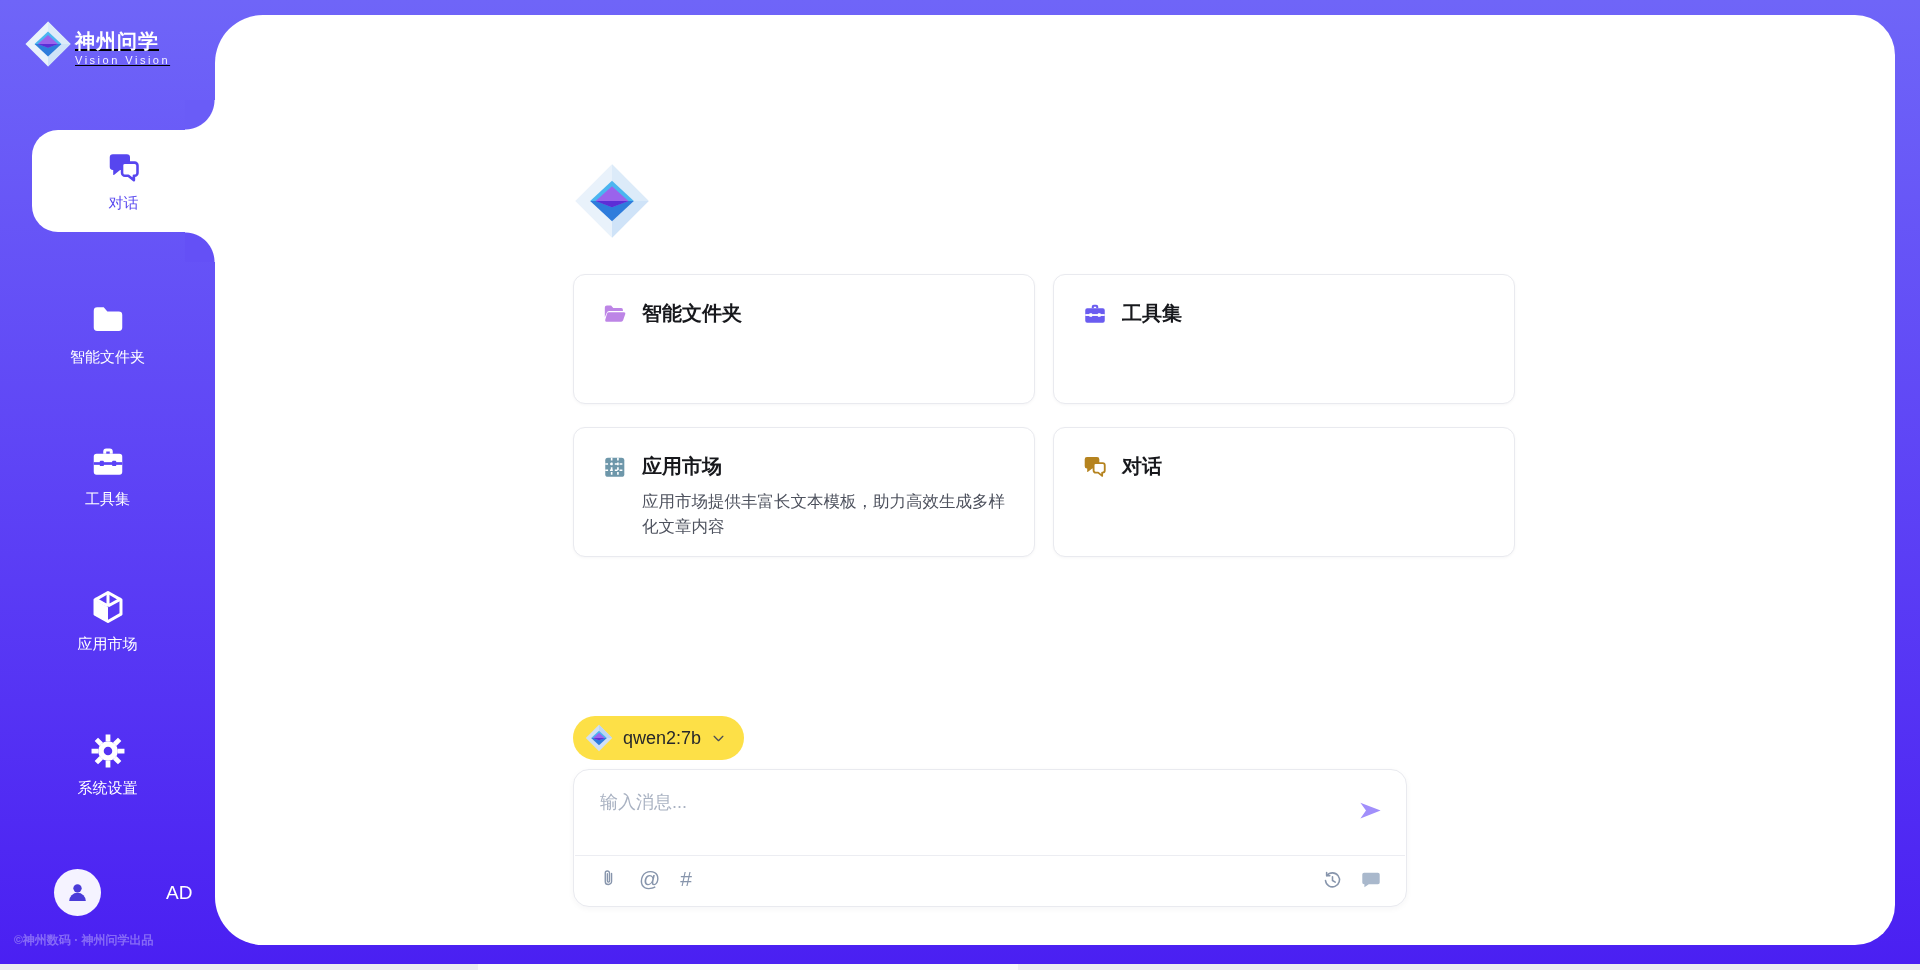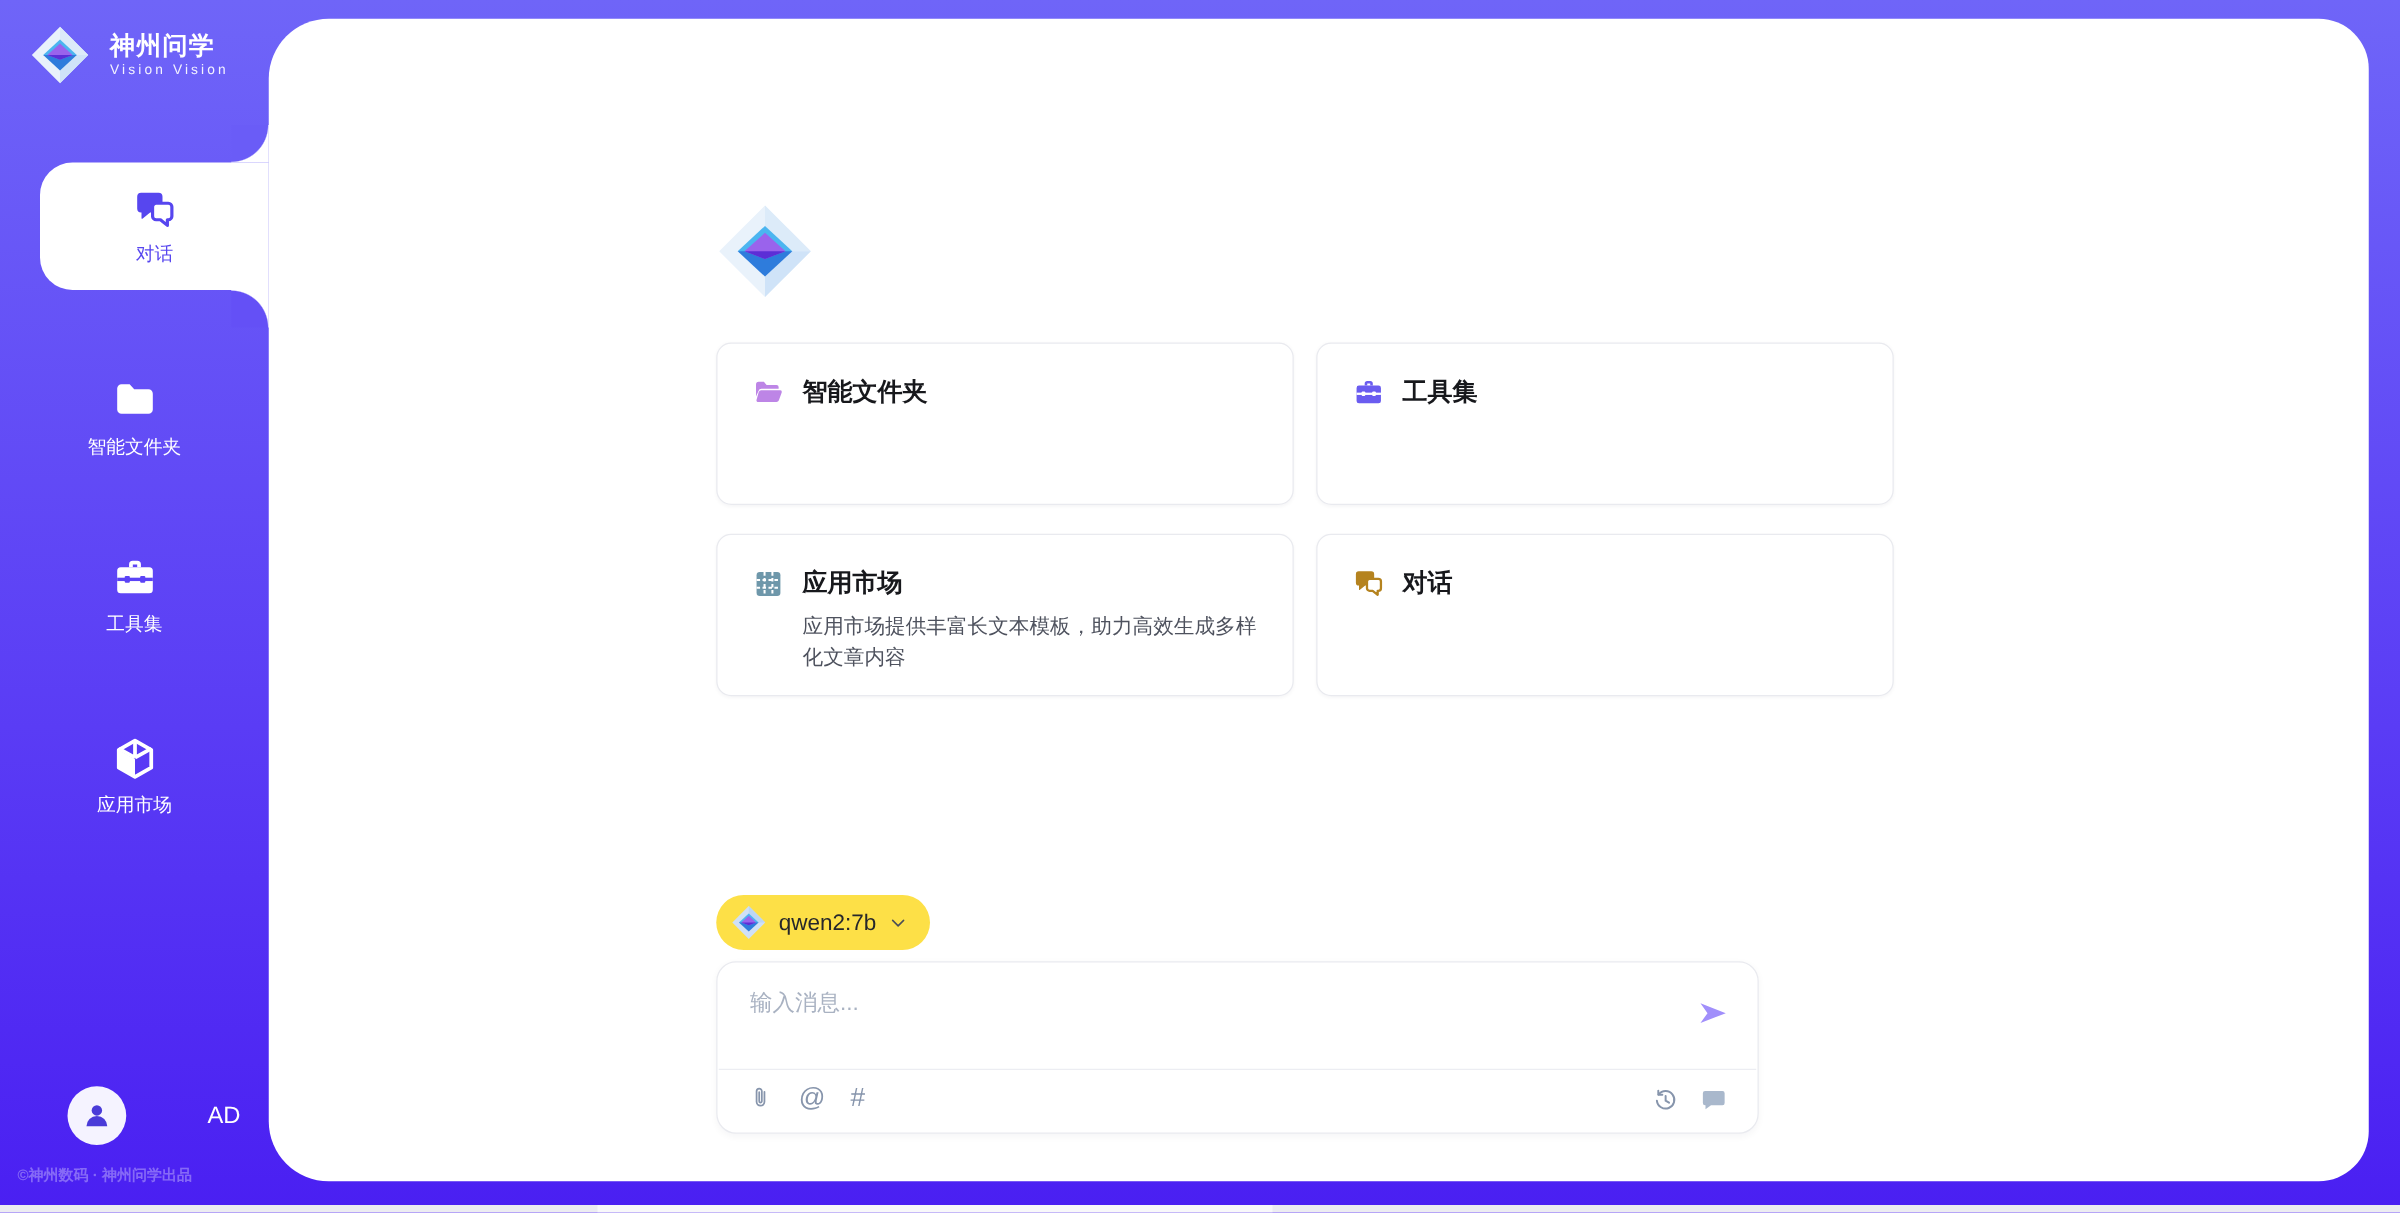--- a/index.html
+++ b/index.html
@@ -12,21 +12,21 @@
   
   .hscroll{position:absolute;left:0;right:0;bottom:0;height:6px;background:#ececf1;}
   .hscroll .thumb{position:absolute;left:478px;top:0;width:540px;height:6px;background:#f8f8fa;}
   
   .panel{
     position:absolute;left:215px;top:15px;right:25px;bottom:25px;
     background:#fff;border-radius:48px 40px 40px 48px;
   }
   
   .sidebar{position:absolute;left:0;top:0;width:215px;height:945px;}
-  .brand{position:absolute;left:24px;top:20px;display:flex;align-items:center;gap:16px;}
+  .brand{position:absolute;left:24px;top:20px;display:flex;align-items:flex-end;gap:3px;text-decoration:underline;}
   .brand .logo{width:48px;height:48px;}
   .brand-name{font-size:20px;font-weight:bold;color:#fff;letter-spacing:1px;line-height:24px;}
   .brand-sub{font-size:11px;color:rgba(255,255,255,.92);letter-spacing:2.5px;line-height:15px;}
   .tab-active{
     position:absolute;left:32px;top:130px;width:183px;height:102px;background:#fff;
     border-radius:26px 0 0 26px;display:flex;flex-direction:column;align-items:center;
     justify-content:center;gap:8px;color:#5746ef;cursor:pointer;
   }
   .tab-active::before{
     content:"";position:absolute;right:0;top:-30px;width:30px;height:30px;
@@ -150,20 +150,35 @@
     <span class="nav-icon">
       <svg viewBox="0 0 24 24">
         <path d="M12 2.8l8.2 4.7v9L12 21.2l-8.2-4.7v-9z" fill="none" stroke="#fff" stroke-width="1.9" stroke-linejoin="round"></path>
         <path d="M12 2.8v8.6m0 0l8.2-4.5M12 11.4L3.8 6.9" stroke="#fff" stroke-width="1.9" fill="none"></path>
         <path d="M3.8 7.6l8.2 4.6v8.5L3.8 16z" fill="#fff"></path>
       </svg>
     </span>
     <span class="nav-label">应用市场</span>
   </div>
 
+  <div class="nav-item ni-gear" style="--cut:#5433f4">
+    <span class="nav-icon">
+      <svg viewBox="0 0 24 24">
+        <g fill="#fff">
+          <circle cx="12" cy="12" r="6.2"></circle>
+          <path d="M10.5 1.6h3v4.4h-3zM10.5 18h3v4.4h-3z"></path>
+          <path d="M10.5 1.6h3v4.4h-3zM10.5 18h3v4.4h-3z" transform="rotate(45 12 12)"></path>
+          <path d="M10.5 1.6h3v4.4h-3zM10.5 18h3v4.4h-3z" transform="rotate(90 12 12)"></path>
+          <path d="M10.5 1.6h3v4.4h-3zM10.5 18h3v4.4h-3z" transform="rotate(135 12 12)"></path>
+        </g>
+        <circle cx="12" cy="12" r="2.7" fill="var(--cut,#5433f4)"></circle>
+      </svg>
+    </span>
+    <span class="nav-label">系统设置</span>
+  </div>
 
   <div class="user">
     <span class="avatar">
       <svg viewBox="0 0 24 24">
           <g fill="currentColor">
             <circle cx="12" cy="8.3" r="3.7"></circle>
             <path d="M4.6 19.6a7.4 7.4 0 0 1 14.8 0z"></path>
           </g>
         </svg>
     </span>

